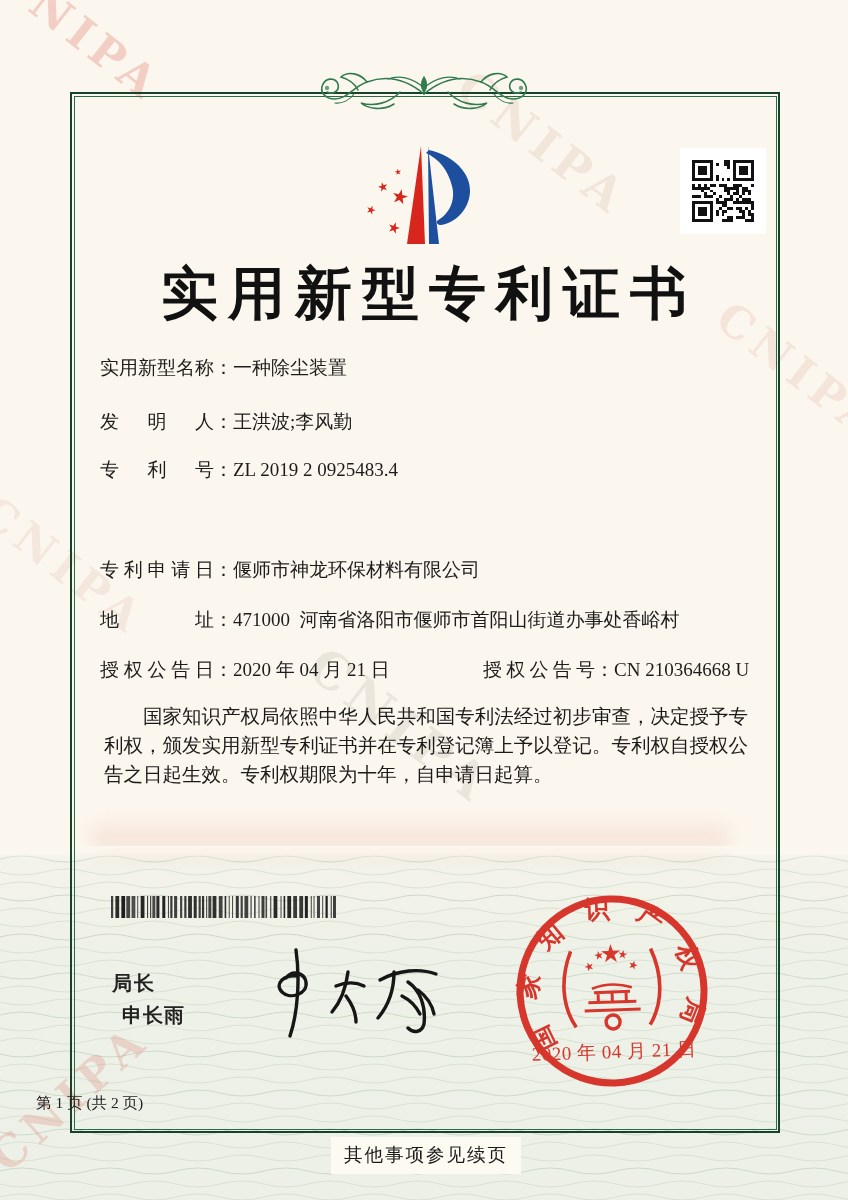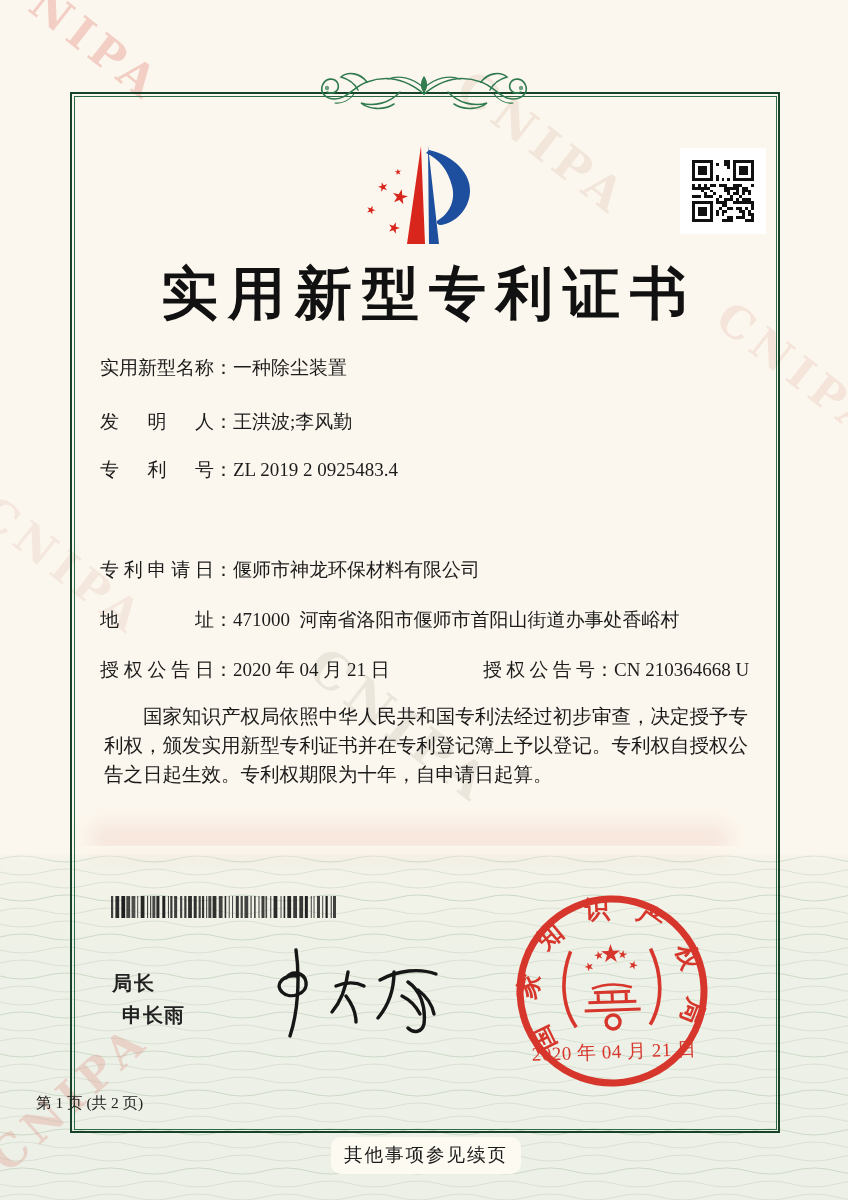--- a/index.html
+++ b/index.html
@@ -94,21 +94,21 @@
   .signature{position:absolute;left:252px;top:938px;}
   .seal{position:absolute;left:513px;top:892px;transform:rotate(-2deg);}
   .page-info{
     position:absolute;left:0;top:1093px;width:848px;
     font-size:15.5px;color:#222;white-space:pre;margin-left:36px;
   }
   .cont-note{
     position:absolute;left:331px;top:1137px;width:190px;height:37px;
     background:#fdfaf2;
     text-align:center;line-height:37px;font-size:18.5px;
-    letter-spacing:2px;color:#1a1a1a;border-radius:10px;
+    letter-spacing:2px;color:#1a1a1a;
   }
 </style>
 </head>
 <body>
 
 <div class="page">
 
   <div class="wave-zone">
     <svg id="waves" width="848" height="346">
         <path d="M0 5 q22 -6 44 0 q22 6 44 0 q22 -6 44 0 q22 6 44 0 q22 -6 44 0 q22 6 44 0 q22 -6 44 0 q22 6 44 0 q22 -6 44 0 q22 6 44 0 q22 -6 44 0 q22 6 44 0 q22 -6 44 0 q22 6 44 0 q22 -6 44 0 q22 6 44 0 q22 -6 44 0 q22 6 44 0 q22 -6 44 0 q22 6 44 0" fill="none" stroke="#c7d6c2" stroke-width="1" opacity="0.85"></path>

